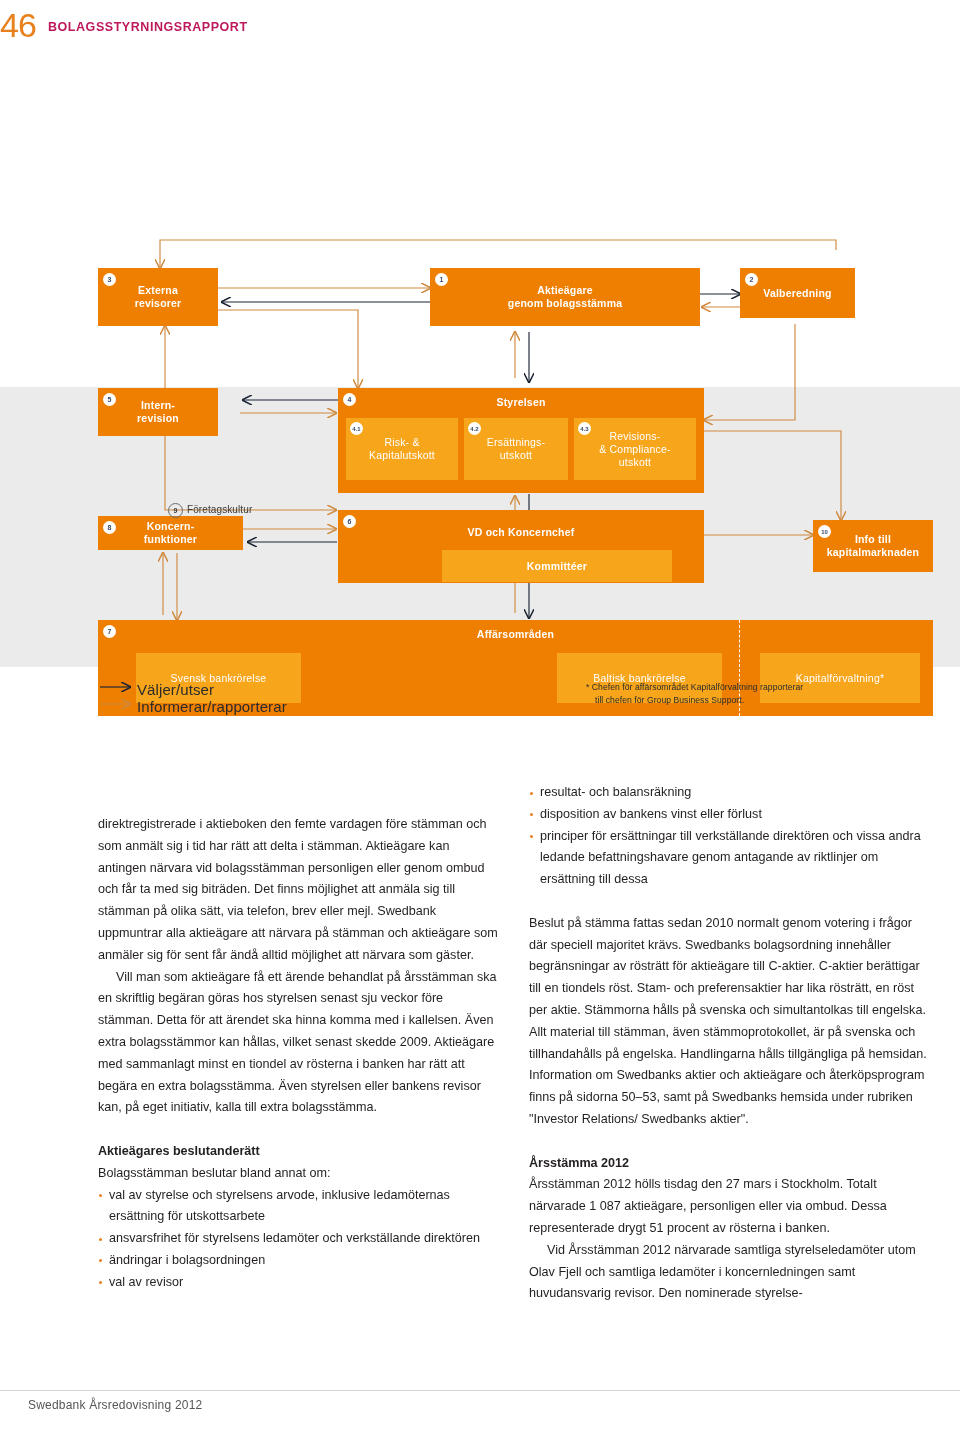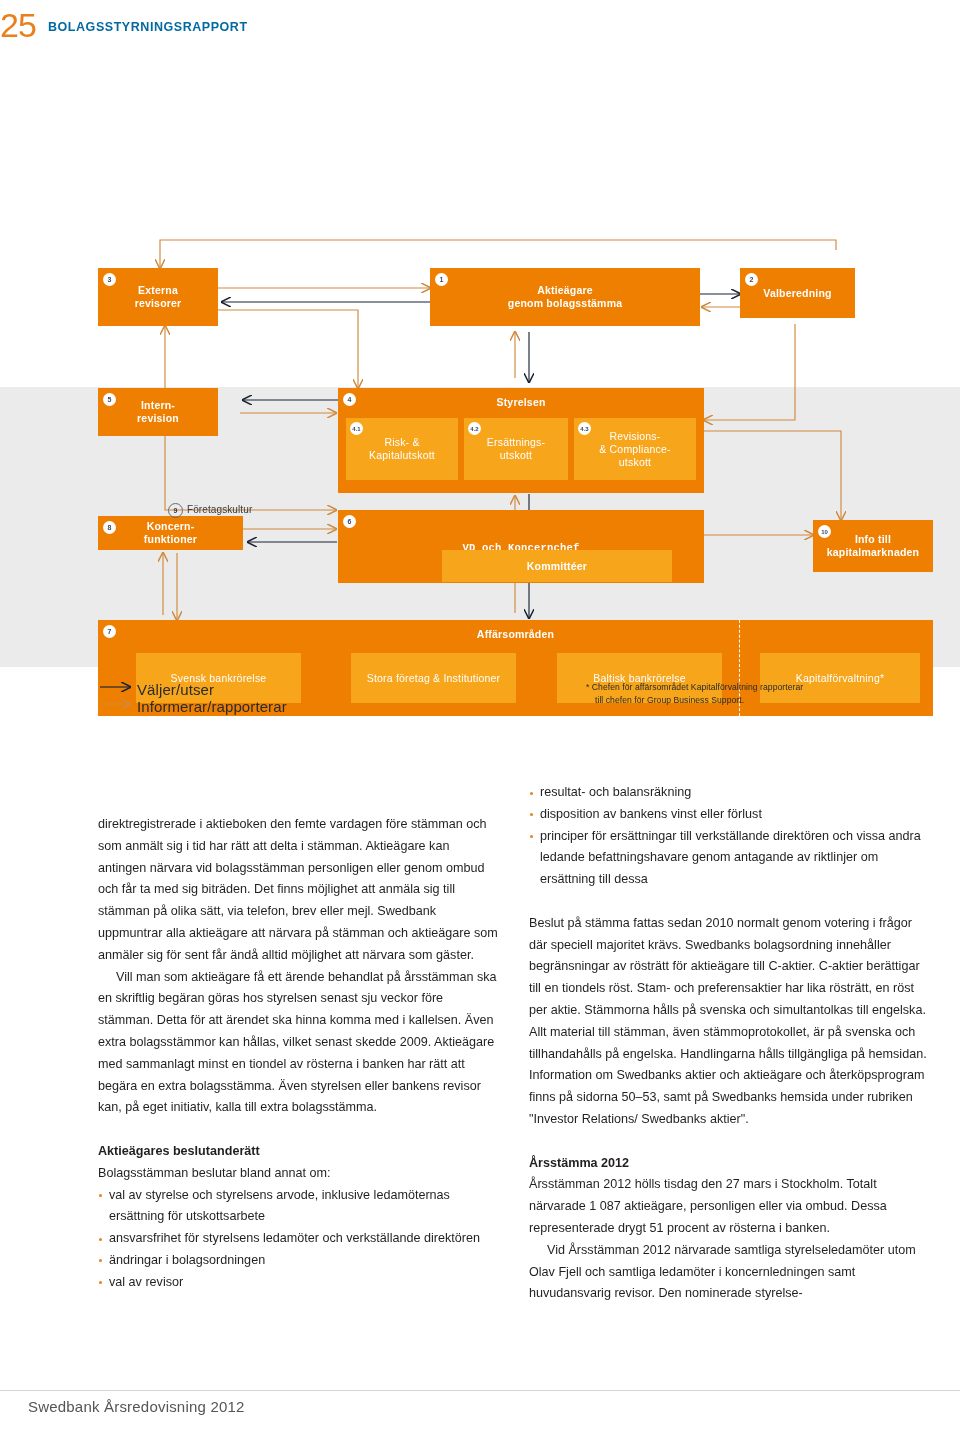--- a/index.html
+++ b/index.html
@@ -9,21 +9,21 @@
     color:#2b2b2b;overflow:hidden;
   }
   
   #page-header{position:absolute;left:0;top:8px;width:960px;height:34px;}
   #page-number{
     position:absolute;left:0;top:0;font-size:34px;line-height:34px;
     color:#E8801C;font-weight:400;letter-spacing:-1px;
   }
   #page-title{
     position:absolute;left:48px;top:12px;font-size:12.5px;line-height:14px;
-    letter-spacing:.55px;color:#0369a1;font-weight:600;
+    letter-spacing:.55px;color:#be185d;font-weight:600;
   }
   
   #diagram{position:absolute;left:0;top:110px;width:960px;height:570px;}
   #grey-band{position:absolute;left:0;top:277px;width:960px;height:280px;background:#ebebeb;}
   .box{
     position:absolute;box-sizing:border-box;background:#EE7F00;color:#ffffff;
     display:flex;align-items:center;justify-content:center;text-align:center;
     font-size:10.5px;font-weight:700;line-height:13px;letter-spacing:.2px;
   }
   .box.light{background:#F7A51B;}
@@ -71,29 +71,29 @@
   ul.bullets li{
     position:relative;padding-left:11px;font-size:12.6px;line-height:21.8px;
   }
   ul.bullets li:before{
     content:"";position:absolute;left:1px;top:9.5px;width:3px;height:3px;
     border-radius:50%;background:#E8801C;
   }
   
   #footer-rule{position:absolute;left:0;top:1390px;width:960px;height:1px;background:#d5d5d5;}
   #footer-text{
-    position:absolute;left:28px;top:1398px;font-size:15px;color:#555;
+    position:absolute;left:28px;top:1398px;font-size:12px;color:#555;
     letter-spacing:.2px;
   }
 </style>
 </head>
 <body>
 
 <div id="page-header">
-  <div id="page-number">25</div>
+  <div id="page-number">46</div>
   <div id="page-title">BOLAGSSTYRNINGSRAPPORT</div>
 </div>
 
 <div id="diagram">
 
   <div id="grey-band"></div>
 
   <svg id="arrows" viewBox="0 0 960 570" xmlns="http://www.w3.org/2000/svg">
     <defs>
       <marker id="hdDark" markerWidth="9" markerHeight="9" refX="8" refY="4.5" orient="auto">
@@ -196,21 +196,21 @@
   </div>
 
   <div class="box" style="left:98px;top:406px;width:145px;height:34px;">
     <span class="num" style="left:5px;top:5px;">8</span>
     <span class="lbl" style="white-space:pre-line;">Koncern-
 funktioner</span>
   </div>
 
   <div class="box" style="left:338px;top:400px;width:366px;height:73px;align-items:flex-start;">
     <span class="num" style="left:5px;top:5px;">6</span>
-    <span class="title-row" style="top:32px;font-family:Liberation Mono, monospace;">VD och Koncernchef</span>
+    <span class="title-row" style="top:16px;">VD och Koncernchef</span>
   </div>
 
   <div class="box light" style="left:400px;top:440px;width:230px;height:32px;margin-left:42px;">
     <span class="lbl">Kommittéer</span>
   </div>
 
   <div class="box" style="left:813px;top:410px;width:120px;height:52px;">
     <span class="num" style="left:5px;top:5px;font-size:6px;">10</span>
     <span class="lbl" style="white-space:pre-line;">Info till
 kapitalmarknaden</span>
@@ -220,23 +220,20 @@
   <div class="culture" style="left:187px;top:394px;">Företagskultur</div>
 
   <div class="box" style="left:98px;top:510px;width:835px;height:96px;align-items:flex-start;">
     <span class="num" style="left:5px;top:5px;">7</span>
     <span class="title-row">Affärsområden</span>
 
     <div class="dash-sep" style="left:641px;top:0;height:96px;"></div>
 
     <div class="box light" style="left:38px;top:33px;width:165px;height:50px;">
       <span class="lbl" style="font-weight:400;">Svensk bankrörelse</span>
-    </div>
-    <div class="box light" style="left:253px;top:33px;width:165px;height:50px;">
-      <span class="lbl" style="font-weight:400;">Stora företag &amp; Institutioner</span>
     </div>
     <div class="box light" style="left:459px;top:33px;width:165px;height:50px;">
       <span class="lbl" style="font-weight:400;">Baltisk bankrörelse</span>
     </div>
     <div class="box light" style="left:662px;top:33px;width:160px;height:50px;">
       <span class="lbl" style="font-weight:400;">Kapitalförvaltning*</span>
     </div>
   </div>
 </div>
 

